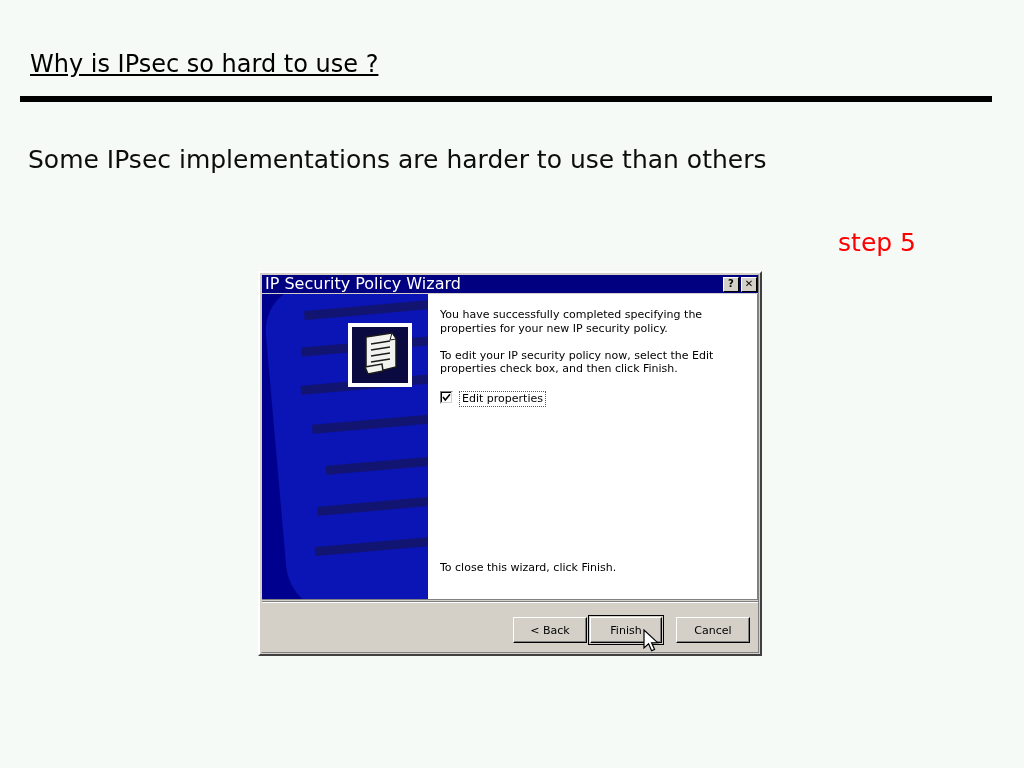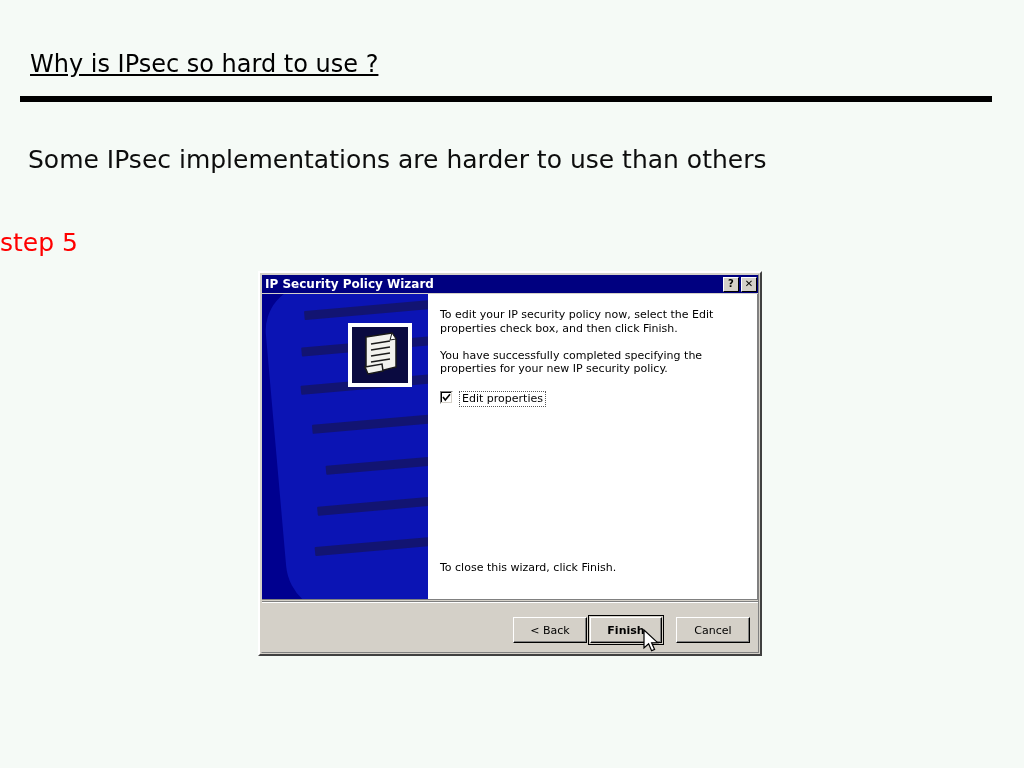--- a/index.html
+++ b/index.html
@@ -42,21 +42,21 @@
     top: 145px;
     font-size: 25px;
     color: #0d0d0d;
     white-space: nowrap;
   }
   #step-label {
     position: absolute;
     left: 0;
     top: 228px;
     width: 916px;
-    text-align: left;
+    text-align: right;
     font-size: 25px;
     color: #ff0000;
   }
 
   
   #wizard-dialog {
     position: absolute;
     left: 258px;
     top: 271px;
     width: 504px;
@@ -90,22 +90,22 @@
     right: 2px;
     height: 18px;
     background: #000080;
     display: flex;
     align-items: center;
     padding: 0 1px 0 3px;
     box-sizing: border-box;
   }
   #titlebar-text {
     color: #ffffff;
-    font-size: 12px;
-    font-weight: bold;
+    font-size: 16px;
+    font-weight: normal;
     line-height: 18px;
     flex: 1;
     white-space: nowrap;
     overflow: hidden;
   }
   .titlebar-btn {
     width: 16px;
     height: 15px;
     margin-left: 2px;
     background: #d4d0c8;
@@ -290,21 +290,20 @@
   #default-button-wrap {
     border: 1px solid #000000;
     padding: 1px;
     box-sizing: content-box;
     margin-left: 1px;
     margin-top: -2px;
   }
   #finish-button {
     width: 72px;
     height: 20px;
-    font-weight: bold;
   }
   #cancel-button { margin-left: 12px; }
 
   
   #mouse-cursor {
     position: absolute;
     left: 643px;
     top: 629px;
     width: 18px;
     height: 26px;
@@ -354,22 +353,22 @@
             <line x1="19" y1="23" x2="38" y2="20"></line>
             <line x1="19" y1="29" x2="38" y2="26"></line>
             <line x1="19" y1="35" x2="38" y2="32"></line>
           </g>
           <path d="M13 40 L30 37 L31 44 L16 47 Z" fill="#f2f2ee" stroke="#1a1a1a" stroke-width="1.5"></path>
         </svg>
       </div>
     </div>
 
     <div id="content-pane">
+      <p class="body-para">You have successfully completed specifying the properties for your new IP security policy.</p>
       <p class="body-para">To edit your IP security policy now, select the Edit properties check box, and then click Finish.</p>
-      <p class="body-para">You have successfully completed specifying the properties for your new IP security policy.</p>
 
       <div id="checkbox-row">
         <div id="edit-properties-checkbox">
           <svg width="9" height="9" viewBox="0 0 9 9" aria-hidden="true">
             <path d="M1 4 L3.3 7 L8 1.2" fill="none" stroke="#000000" stroke-width="1.6"></path>
           </svg>
         </div>
         <span id="checkbox-label">Edit properties</span>
       </div>
     </div>

